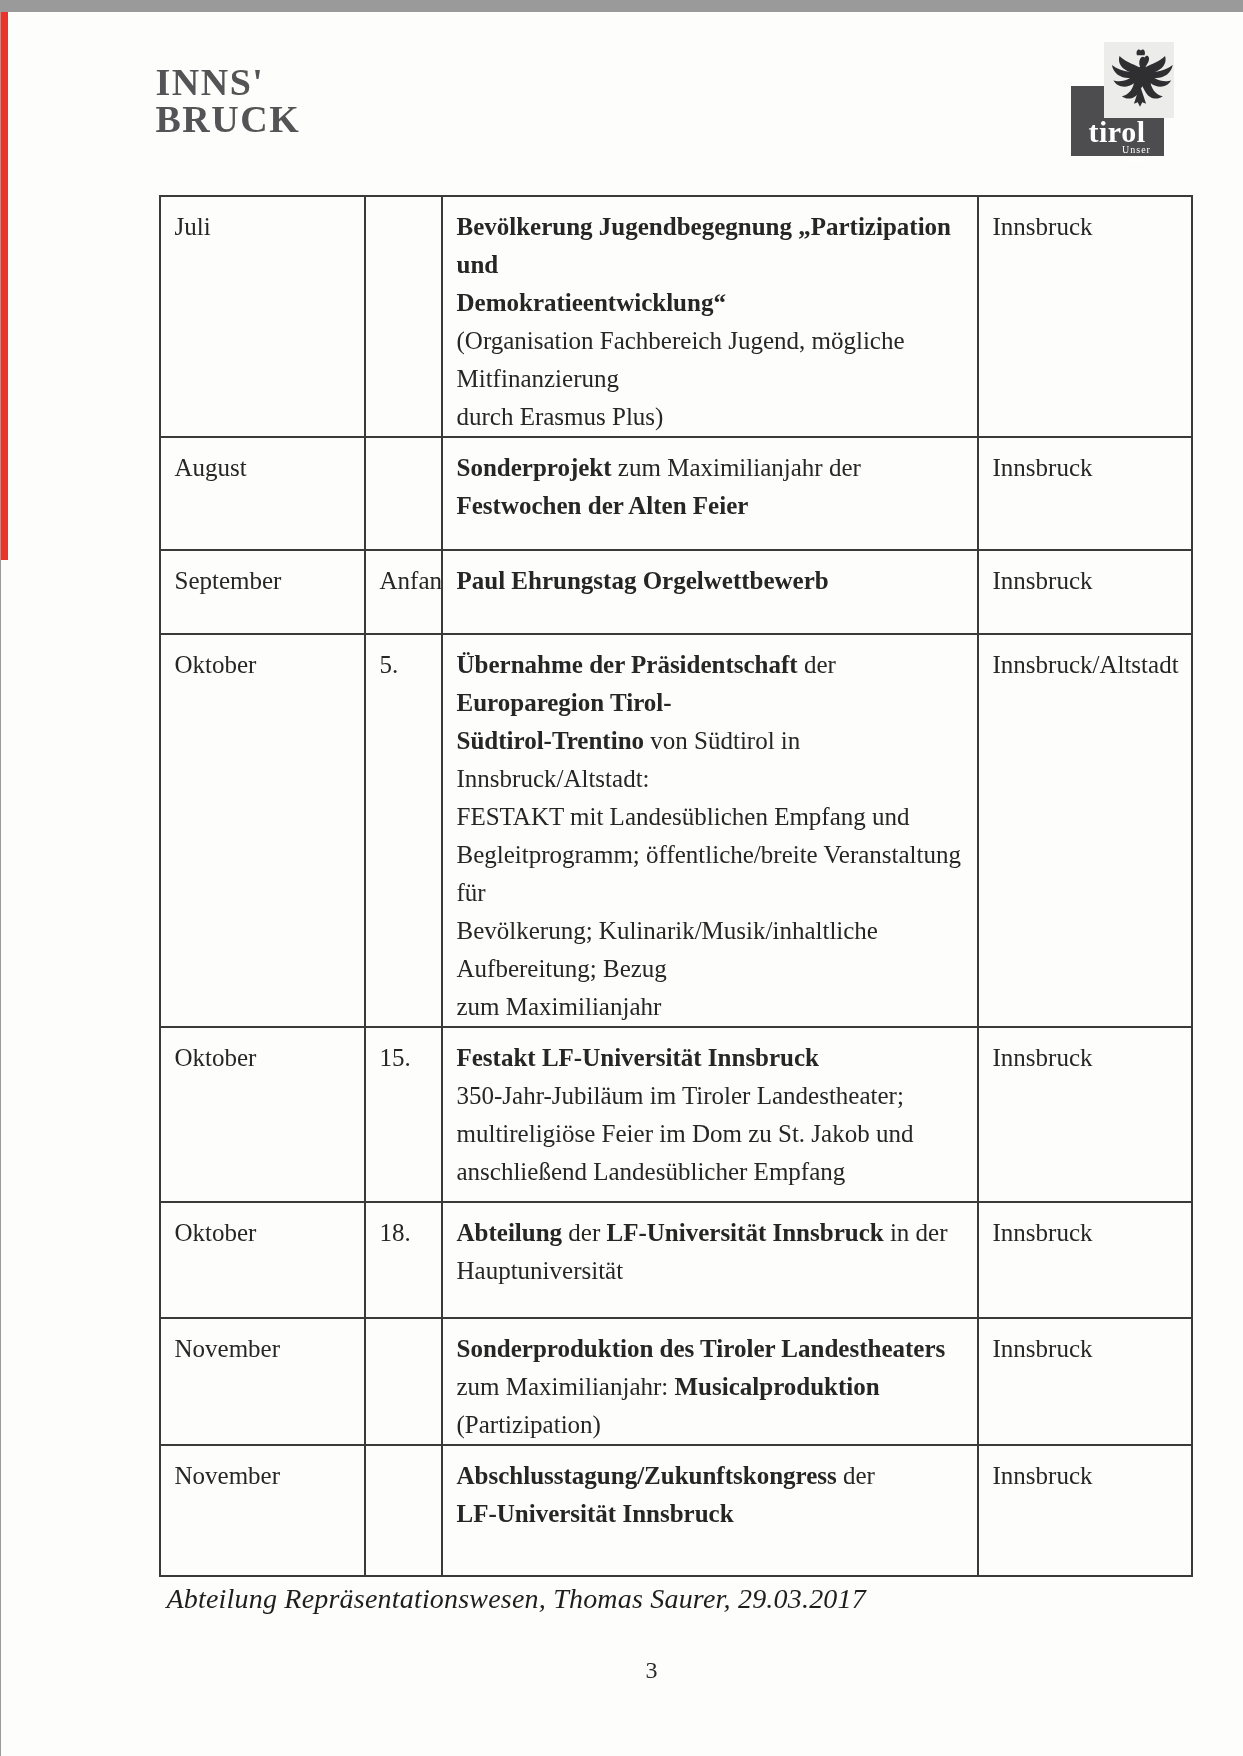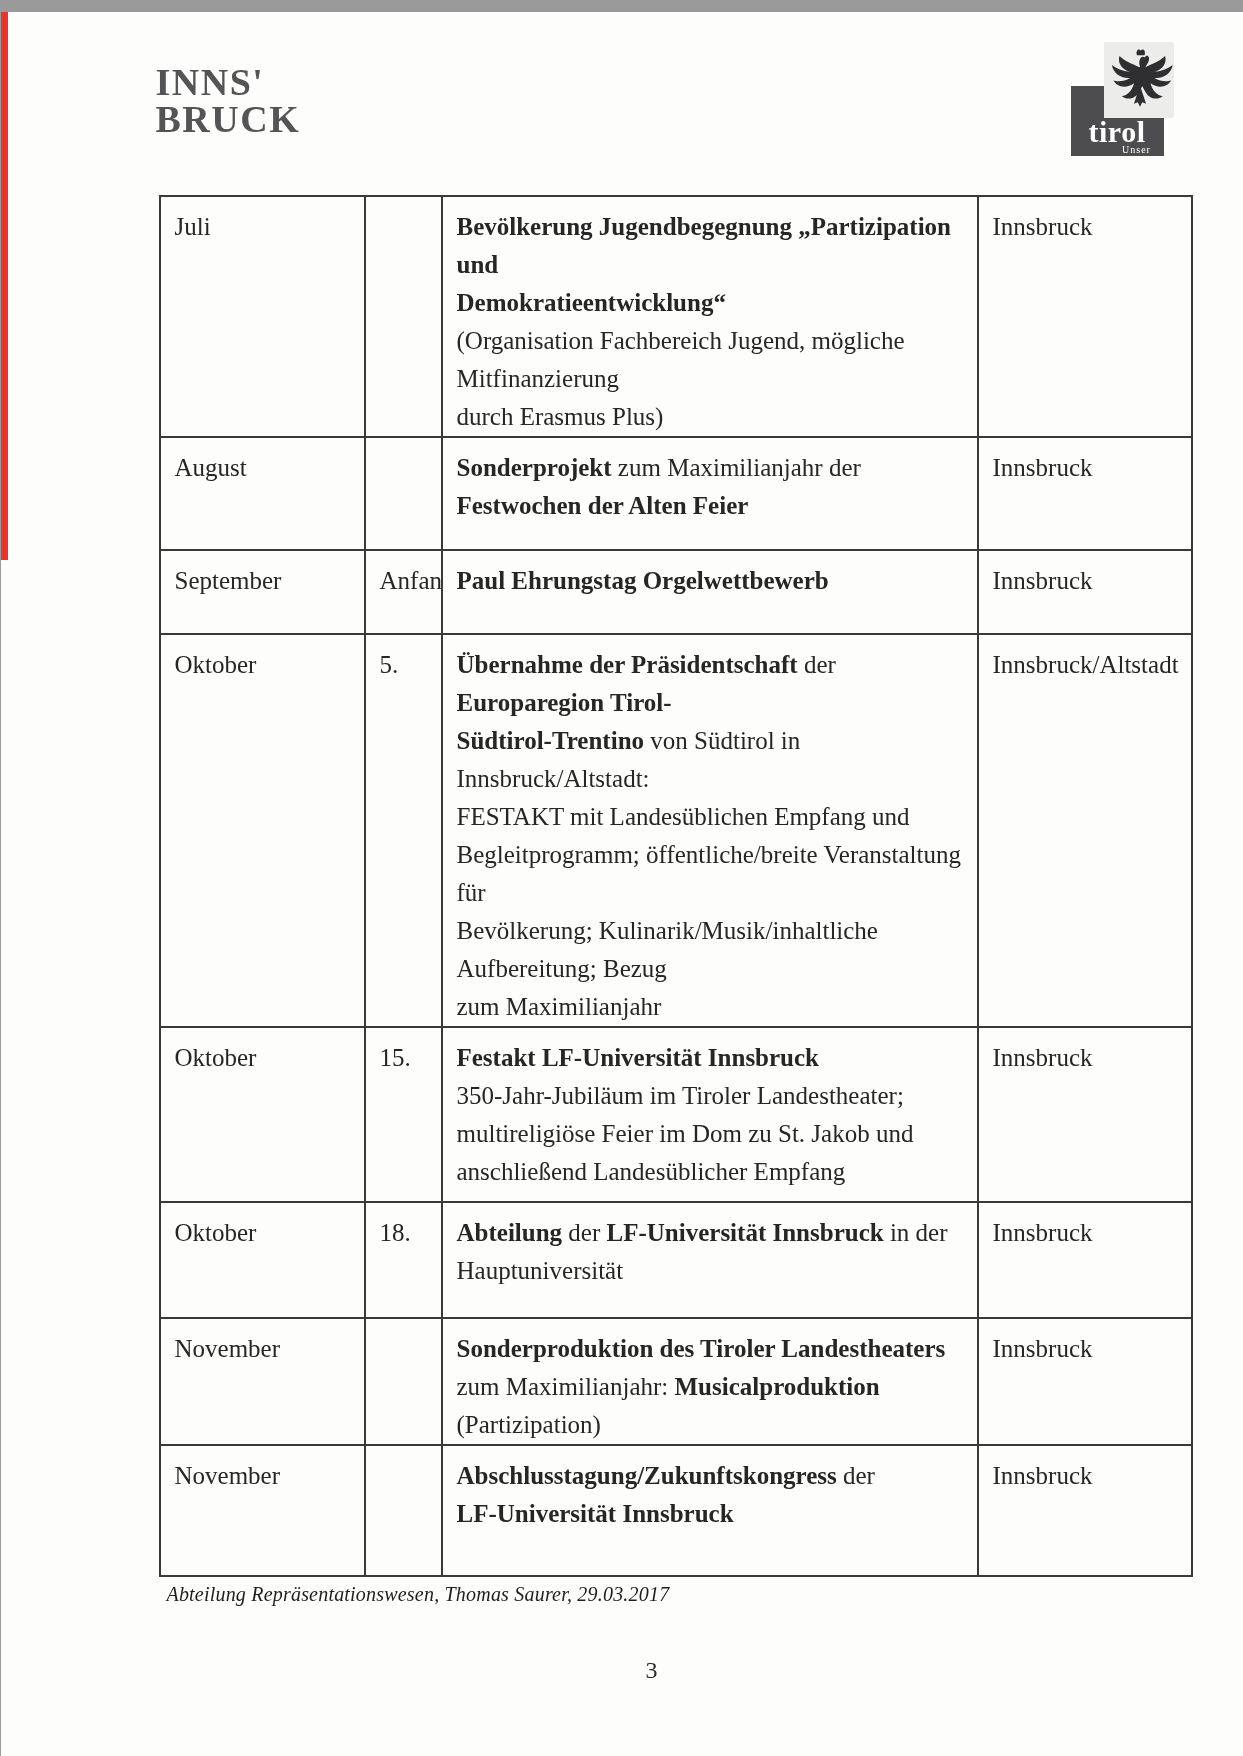--- a/index.html
+++ b/index.html
@@ -40,21 +40,21 @@
   tr:nth-child(1) td{height:167px;}
   tr:nth-child(2) td{height:100px;}
   tr:nth-child(3) td{height:71px;}
   tr:nth-child(4) td{height:234px;}
   tr:nth-child(5) td{height:162px;}
   tr:nth-child(6) td{height:103px;}
   tr:nth-child(7) td{height:114px;}
   tr:nth-child(8) td{height:118px;}
   .b{font-weight:bold;}
   .foot{
-    font-style:italic;font-size:20px;color:#1e1e1e;
+    font-style:italic;font-size:28px;color:#1e1e1e;
     margin:6px 0 0 8px;letter-spacing:0.2px;
   }
   .pagenum{position:absolute;left:645px;top:1645px;font-size:24px;color:#2a2a2a;}
 </style>
 </head>
 <body>
 
 <div class="sheet">
 
   <div class="scan-red" style="background: rgb(233, 51, 43);"></div>

